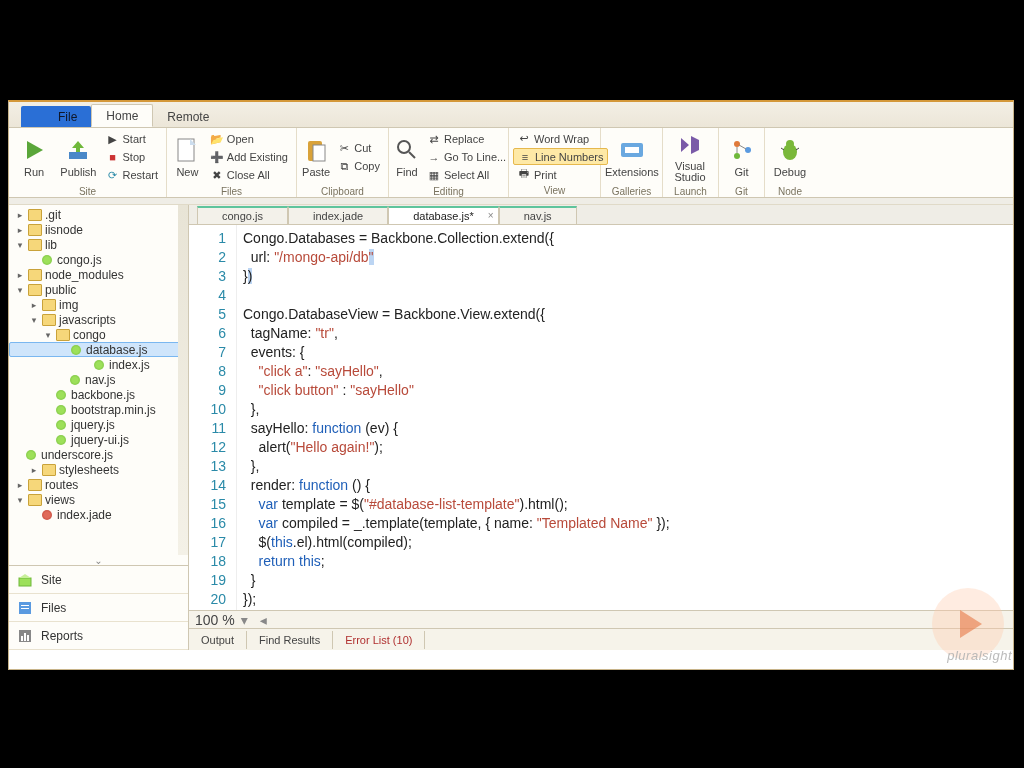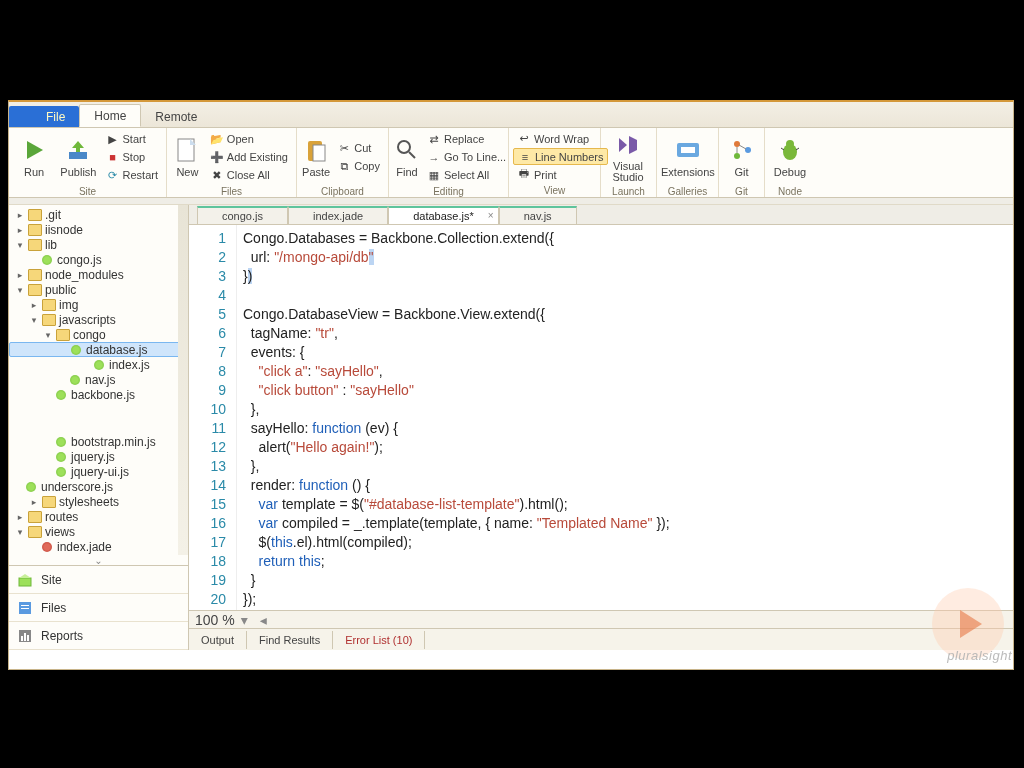--- a/index.html
+++ b/index.html
@@ -1,20 +1,20 @@
 <!DOCTYPE html>
 <html><head>
 <meta charset="utf-8">
 <style>
 * { box-sizing: border-box; margin: 0; padding: 0; font-family: "Segoe UI", Tahoma, sans-serif; }
 html, body { width: 1024px; height: 768px; background: #000; overflow: hidden; }
 .app { position: absolute; left: 8px; top: 100px; width: 1006px; height: 570px; background: #fff; border: 1px solid #c8b48a; border-top: 2px solid #d4983a; }
 .tabbar { height: 26px; display: flex; align-items: flex-end; background: linear-gradient(#f3efe5,#ece6d8); border-bottom: 1px solid #cfc7b2; font-size: 12px; }
 .tabbar .apptab { padding: 4px 14px 3px; color: #444; cursor: pointer; }
-.tabbar .apptab.file { background: #2a6fd6; color: #fef9c3; border-radius: 2px 2px 0 0; margin-left: 0; padding-left: 37px; }
+.tabbar .apptab.file { background: #2a6fd6; color: #0f172a; border-radius: 2px 2px 0 0; margin-left: 12px; padding-left: 37px; }
 .tabbar .apptab.active { background: #fefdf9; border: 1px solid #cfc7b2; border-bottom: 1px solid #fefdf9; border-radius: 2px 2px 0 0; }
 .ribbon { height: 70px; background: #fefdf9; border-bottom: 1px solid #cfc7b2; display: flex; }
 .rgroup { border-right: 1px solid #e5ddc9; display: flex; flex-direction: column; }
 .rgroup .body { flex: 1; display: flex; align-items: center; padding: 2px 4px; gap: 2px; }
 .rgroup .label { text-align: center; font-size: 10px; color: #7a735f; padding: 0 0 2px; }
 .bigbtn { display: flex; flex-direction: column; align-items: center; justify-content: center; width: 46px; height: 54px; font-size: 11px; color: #444; cursor: pointer; }
 .bigbtn .ico { width: 28px; height: 28px; margin-bottom: 2px; display:flex;align-items:center;justify-content:center;}
 .smallbtn { display: flex; align-items: center; height: 17px; font-size: 11px; color: #444; padding: 0 4px; cursor: pointer; white-space: nowrap; }
 .smallbtn .sico { width: 14px; height: 14px; margin-right: 3px; display:flex;align-items:center;justify-content:center;}
 .smallbtn.highlight { background: #fee9a6; border: 1px solid #e6b84d; border-radius: 2px; }
@@ -199,48 +199,48 @@
             </div>
           <div class="smallbtn">
               <span class="sico">🖶</span>
               <span>Print</span>
             </div>
         </div>
       </div>
       <div class="label">View</div>
     </div>
 
-    <div class="rgroup" style="width:56px">
-      <div class="body">
-          <div class="bigbtn">
-            <div class="ico">
-              <svg width="26" height="26">
-                <path d="M4 6 L12 13 L4 20 L4 6 M14 4 L22 8 L22 18 L14 22 Z" fill="#7a5aa8"></path>
-              </svg>
-            </div>
-            <span style="white-space:pre;text-align:center;line-height:11px">Visual
-Studio</span>
-          </div>
-        </div>
-      <div class="label">Launch</div>
-    </div>
-
     <div class="rgroup" style="width:62px">
       <div class="body">
           <div class="bigbtn" style="width:54px">
             <div class="ico">
               <svg width="26" height="22">
                 <rect x="2" y="4" width="22" height="14" rx="2" fill="#6aa8e0"></rect>
                 <rect x="6" y="8" width="14" height="6" fill="#fff"></rect>
               </svg>
             </div>
             <span>Extensions</span>
           </div>
         </div>
       <div class="label">Galleries</div>
+    </div>
+
+    <div class="rgroup" style="width:56px">
+      <div class="body">
+          <div class="bigbtn">
+            <div class="ico">
+              <svg width="26" height="26">
+                <path d="M4 6 L12 13 L4 20 L4 6 M14 4 L22 8 L22 18 L14 22 Z" fill="#7a5aa8"></path>
+              </svg>
+            </div>
+            <span style="white-space:pre;text-align:center;line-height:11px">Visual
+Studio</span>
+          </div>
+        </div>
+      <div class="label">Launch</div>
     </div>
 
 
     <div class="rgroup" style="width:46px">
       <div class="body">
           <div class="bigbtn">
             <div class="ico">
               <svg width="24" height="24">
                 <circle cx="7" cy="6" r="3" fill="#e07a3a"></circle>
                 <circle cx="7" cy="18" r="3" fill="#6fb83a"></circle>
@@ -335,21 +335,21 @@
           <div class="treerow" style="padding-left: 48px;">
             <span class="twist"></span>
             <span class="jsfile"></span>
             <span>nav.js</span>
           </div>
           <div class="treerow" style="padding-left: 34px;">
             <span class="twist"></span>
             <span class="jsfile"></span>
             <span>backbone.js</span>
           </div>
-          <div class="treerow" style="padding-left: 34px; margin-top: 32px;">
+          <div class="treerow" style="padding-left: 34px;">
             <span class="twist"></span>
             <span class="jsfile"></span>
             <span>bootstrap.min.js</span>
           </div>
           <div class="treerow" style="padding-left: 34px;">
             <span class="twist"></span>
             <span class="jsfile"></span>
             <span>jquery.js</span>
           </div>
           <div class="treerow" style="padding-left: 34px;">

